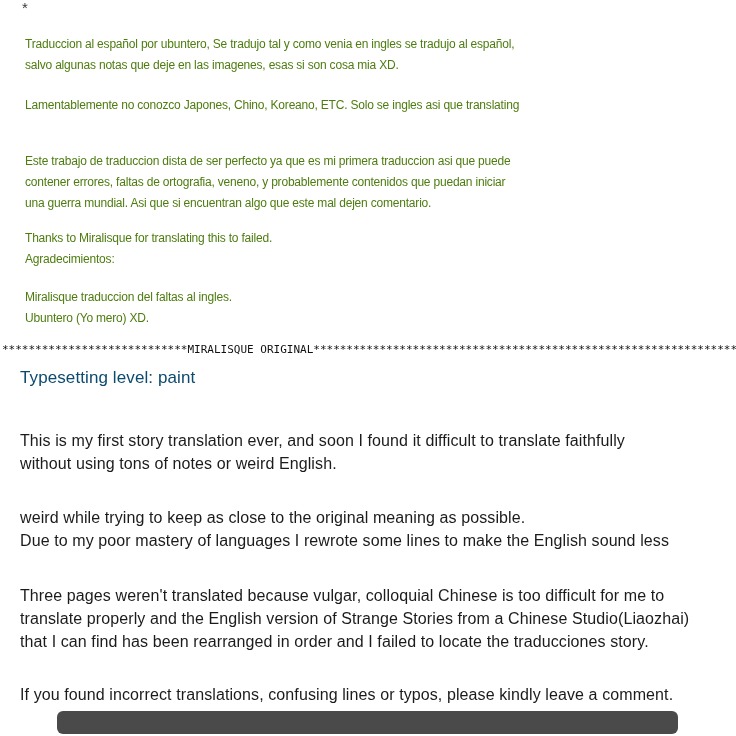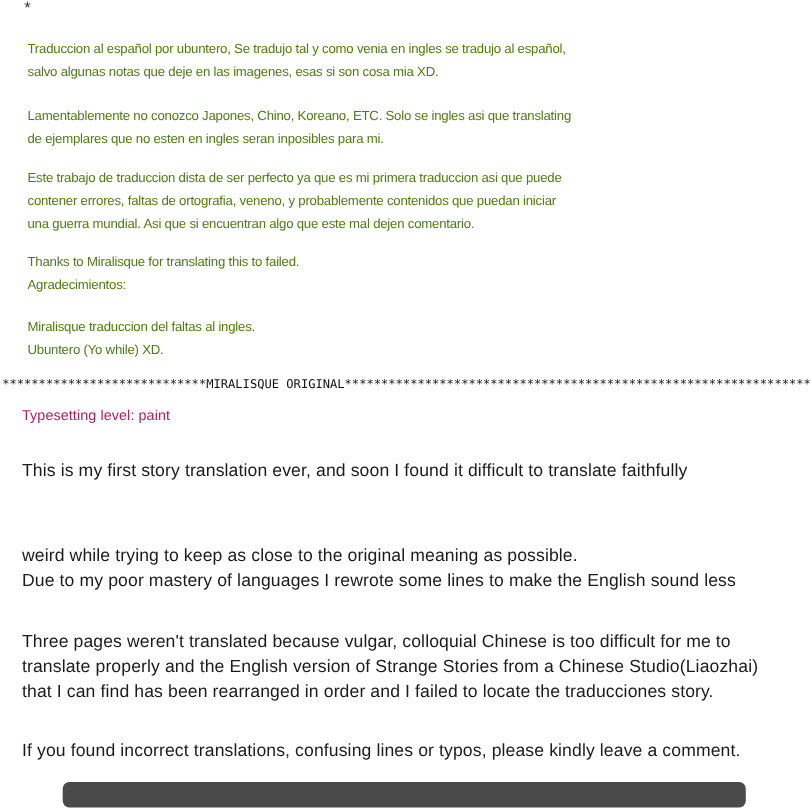--- a/index.html
+++ b/index.html
@@ -25,41 +25,42 @@
   
   .en-para {
     position: absolute;
     left: 20px;
     right: 0;
     color: #1b1b1b;
     font-size: 16px;
     line-height: 23px;
     letter-spacing: 0.1px;
     white-space: nowrap;
+    margin-top: 12px;
   }
   .text-line { white-space: nowrap; }
   
   .separator {
     position: absolute;
     left: 2px;
     top: 343px;
     width: 736px;
     color: #111111;
     font-family: "DejaVu Sans Mono", monospace;
     font-size: 11px;
     line-height: 13px;
     white-space: nowrap;
     overflow: hidden;
   }
   .typesetting-note {
     position: absolute;
     left: 20px;
     top: 368px;
-    color: #be185d;
-    font-size: 13px;
+    color: #0c4a6e;
+    font-size: 17px;
     line-height: 20px;
     letter-spacing: 0.1px;
     white-space: nowrap;
   }
   .stray-mark {
     position: absolute;
     left: 22px;
     top: 0px;
     color: #3a3a3a;
     font-size: 15px;
@@ -82,45 +83,45 @@
 
   <span class="stray-mark">*</span>
 
   <div class="es-para" style="top:34px">
     <div class="text-line">Traduccion al español por ubuntero, Se tradujo tal y como venia en ingles se tradujo al español,</div>
     <div class="text-line">salvo algunas notas que deje en las imagenes, esas si son cosa mia XD.</div>
   </div>
 
   <div class="es-para" style="top:95px">
     <div class="text-line">Lamentablemente no conozco Japones, Chino, Koreano, ETC. Solo se ingles asi que translating</div>
-    <div class="text-line">de ejemplares que no esten en ingles seran inposibles para mi.</div>
   </div>
 
   <div class="es-para" style="top:151px">
     <div class="text-line">Este trabajo de traduccion dista de ser perfecto ya que es mi primera traduccion asi que puede</div>
     <div class="text-line">contener errores, faltas de ortografia, veneno, y probablemente contenidos que puedan iniciar</div>
     <div class="text-line">una guerra mundial. Asi que si encuentran algo que este mal dejen comentario.</div>
   </div>
 
   <div class="es-para" style="top:228px">
     <div class="text-line">Thanks to Miralisque for translating this to failed.</div>
     <div class="text-line">Agradecimientos:</div>
   </div>
 
   <div class="es-para" style="top:287px">
     <div class="text-line">Miralisque traduccion del faltas al ingles.</div>
-    <div class="text-line">Ubuntero (Yo while) XD.</div>
+    <div class="text-line">Ubuntero (Yo mero) XD.</div>
   </div>
 
   <div class="separator">****************************MIRALISQUE ORIGINAL********************************************************************************************</div>
 
   <div class="typesetting-note">Typesetting level: paint</div>
 
   <div class="en-para" style="top:417px">
     <div class="text-line">This is my first story translation ever, and soon I found it difficult to translate faithfully</div>
+    <div class="text-line">without using tons of notes or weird English.</div>
   </div>
 
   <div class="en-para" style="top:494px">
     <div class="text-line">weird while trying to keep as close to the original meaning as possible.</div>
     <div class="text-line">Due to my poor mastery of languages I rewrote some lines to make the English sound less</div>
   </div>
 
   <div class="en-para" style="top:572px">
     <div class="text-line">Three pages weren't translated because vulgar, colloquial Chinese is too difficult for me to</div>
     <div class="text-line">translate properly and the English version of Strange Stories from a Chinese Studio(Liaozhai)</div>

